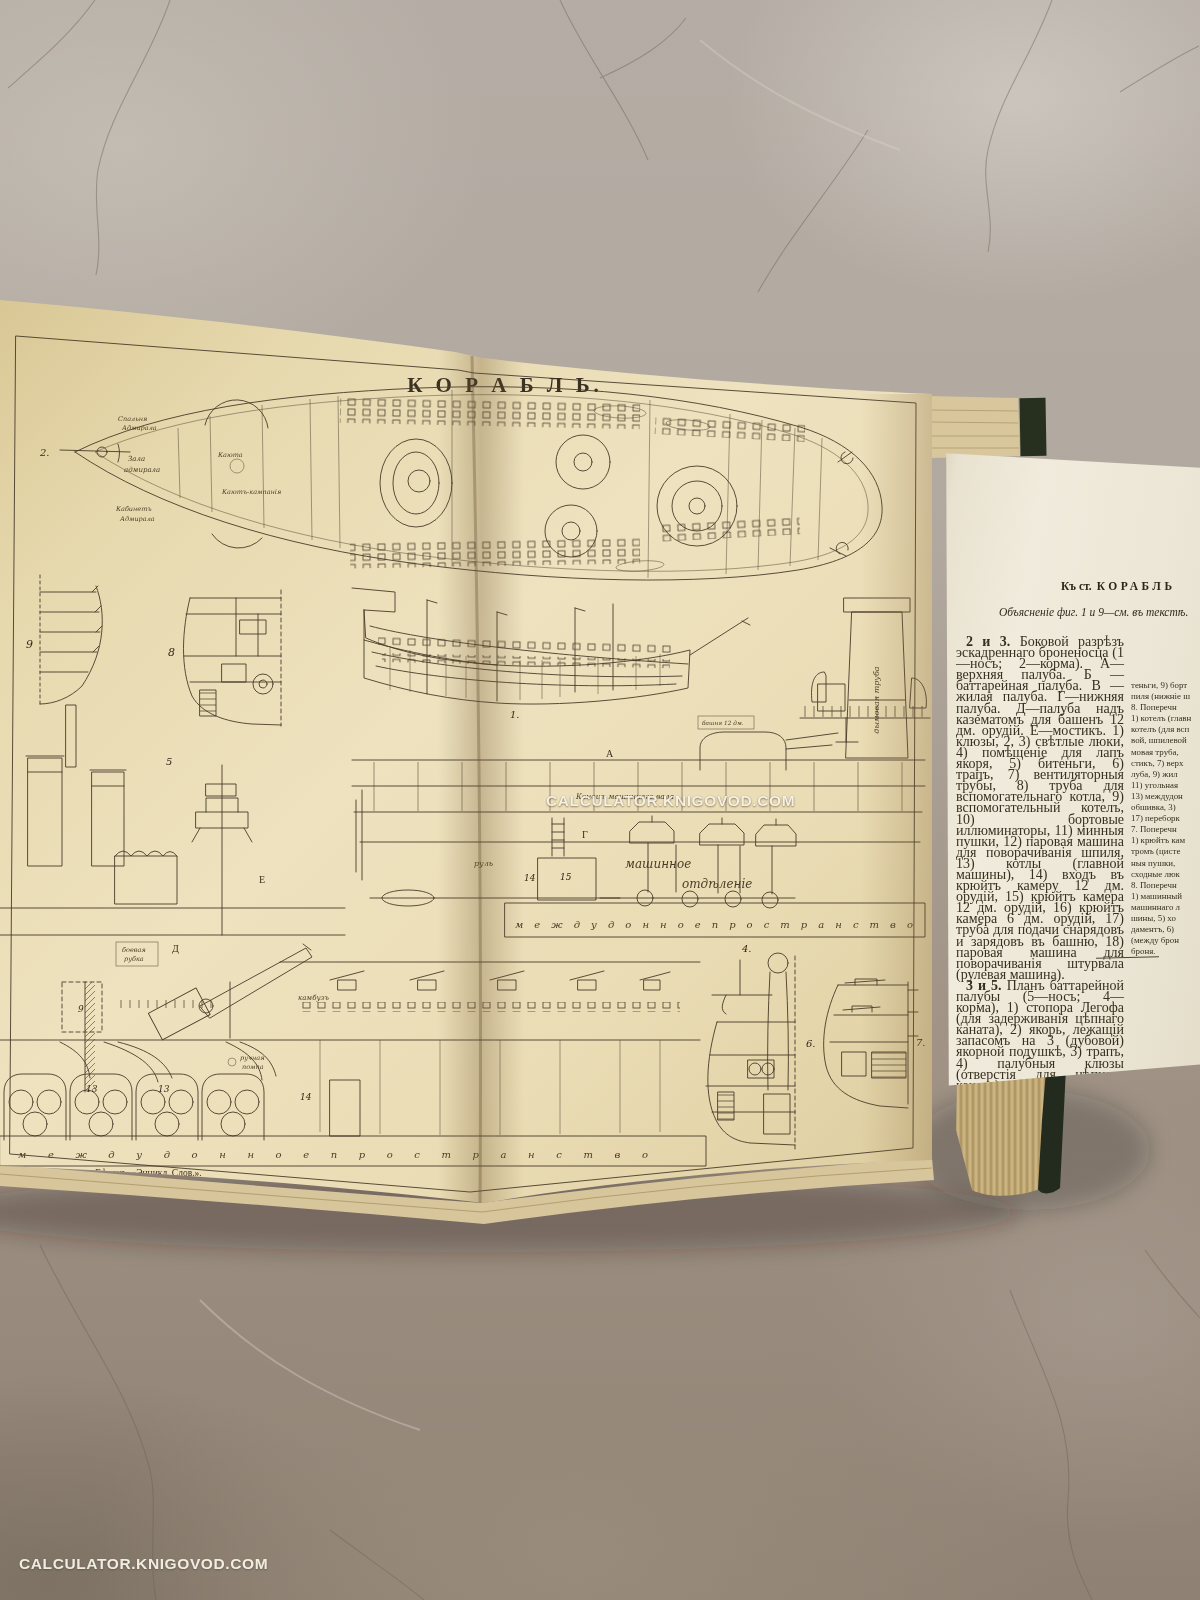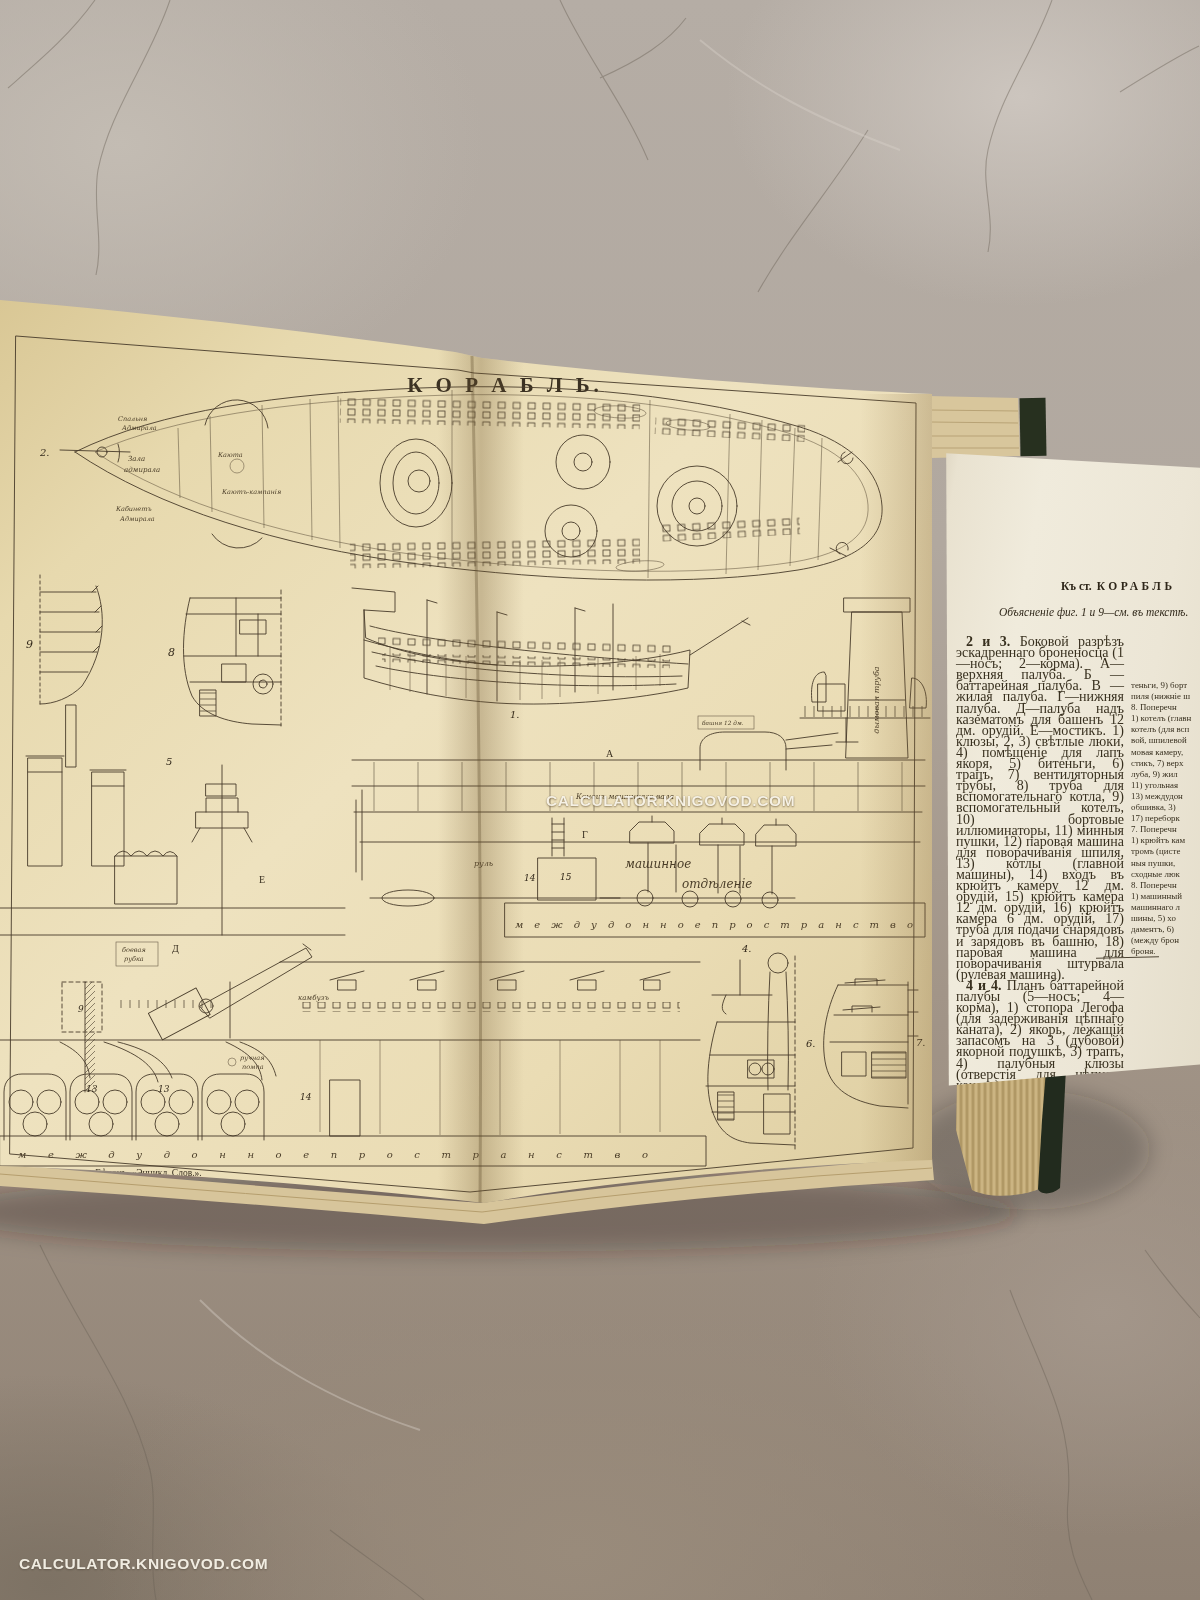--- a/index.html
+++ b/index.html
@@ -432,30 +432,30 @@
   </g>
 </svg>
 
 <div class="insert-page">
   <div class="ip-header">
     <span>Къ ст.</span><span class="sp">КОРАБЛЬ</span>
   </div>
   <div class="ip-sub">Объясненіе фиг. 1 и 9—см. въ текстѣ.</div>
   <div class="ip-col1">
     <p><b>2 и 3.</b><span> Боковой разрѣзъ эскадреннаго броненосца (1—носъ; 2—корма). А—верхняя палуба. Б — баттарейная палуба. В — жилая палуба. Г—нижняя палуба. Д—палуба надъ казематомъ для башенъ 12 дм. орудій. Е—мостикъ. 1) клюзы, 2, 3) свѣтлые люки, 4) помѣщеніе для лапъ якоря, 5) битеньги, 6) трапъ, 7) вентиляторныя трубы, 8) труба для вспомогательнаго котла, 9) вспомогательный котелъ, 10) бортовые иллюминаторы, 11) минныя пушки, 12) паровая машина для поворачиванія шпиля, 13) котлы (главной машины), 14) входъ въ крюйтъ камеру 12 дм. орудій, 15) крюйтъ камера 12 дм. орудій, 16) крюйтъ камера 6 дм. орудій, 17) труба для подачи снарядовъ и зарядовъ въ башню, 18) паровая машина для поворачиванія штурвала (рулевая машина).</span></p>
-    <p><b>4 и 4.</b><span> Планъ баттарейной палубы (5—носъ; 4—корма), 1) стопора Легофа (для задерживанія цѣпнаго каната), 2) якорь, лежащій запасомъ на 3 (дубовой) якорной подушкѣ, 3) трапъ, 4) палубныя клюзы (отверстія для цѣпнаго каната), 5) камбузъ для команды, 6) погоны (рельсы) подъ роульсами (роликами) станковъ 6 дм. орудій, 7) шпиль для швартововъ, 8) би-</span></p>
+    <p><b>3 и 5.</b><span> Планъ баттарейной палубы (5—носъ; 4—корма), 1) стопора Легофа (для задерживанія цѣпнаго каната), 2) якорь, лежащій запасомъ на 3 (дубовой) якорной подушкѣ, 3) трапъ, 4) палубныя клюзы (отверстія для цѣпнаго каната), 5) камбузъ для команды, 6) погоны (рельсы) подъ роульсами (роликами) станковъ 6 дм. орудій, 7) шпиль для швартововъ, 8) би-</span></p>
   </div>
   <div class="ip-col2">
         <div>теньги, 9) борт</div>
         <div>пиля (нижніе ш</div>
         <div>8. Поперечн</div>
         <div>1) котелъ (главн</div>
         <div>котелъ (для всп</div>
         <div>вой, шпилевой</div>
-        <div>мовая камеру,</div>
+        <div>мовая труба,</div>
         <div>стикъ, 7) верх</div>
         <div>луба, 9) жил</div>
         <div>11) угольная</div>
         <div>13) междудон</div>
         <div>обшивка, 3)</div>
         <div>17) переборк</div>
         <div>7. Поперечн</div>
         <div>1) крюйтъ кам</div>
         <div>тромъ (цисте</div>
         <div>ныя пушки,</div>

